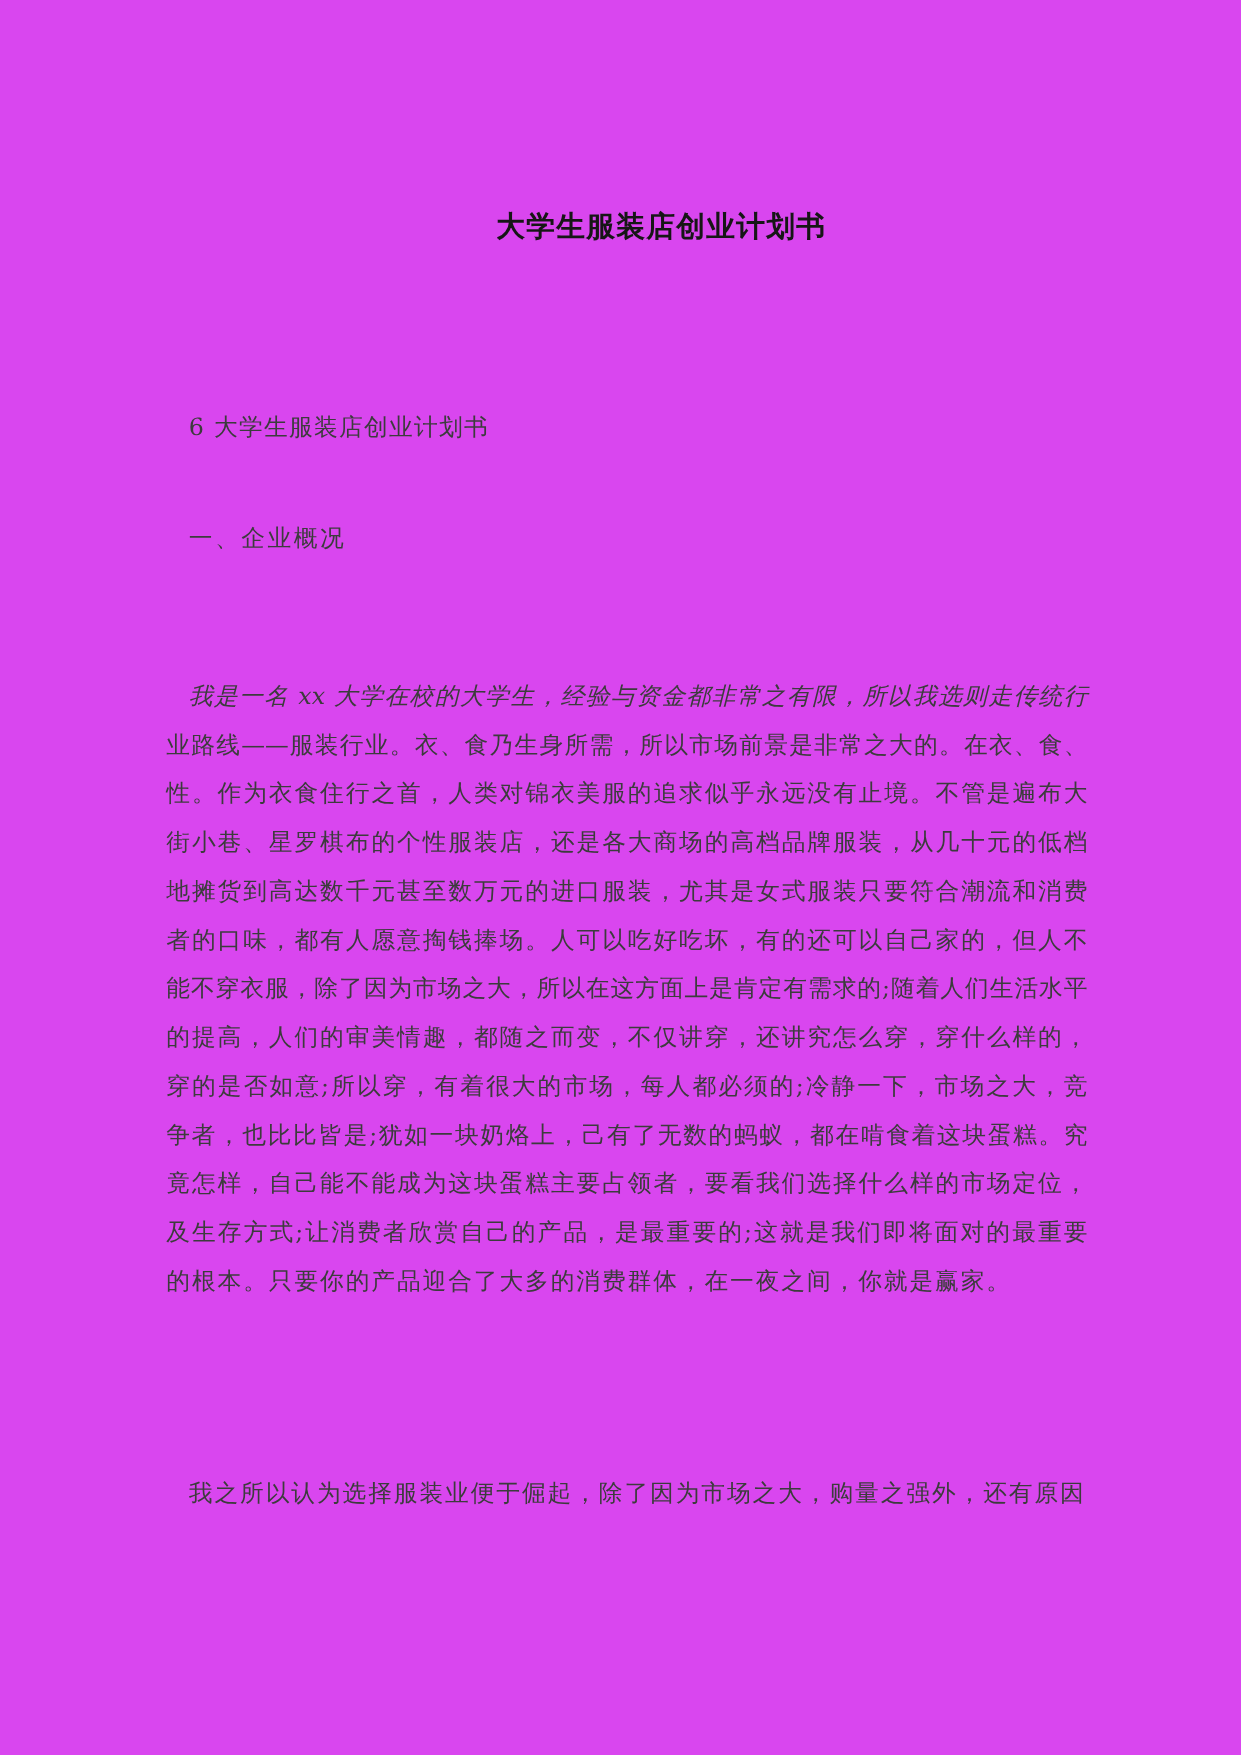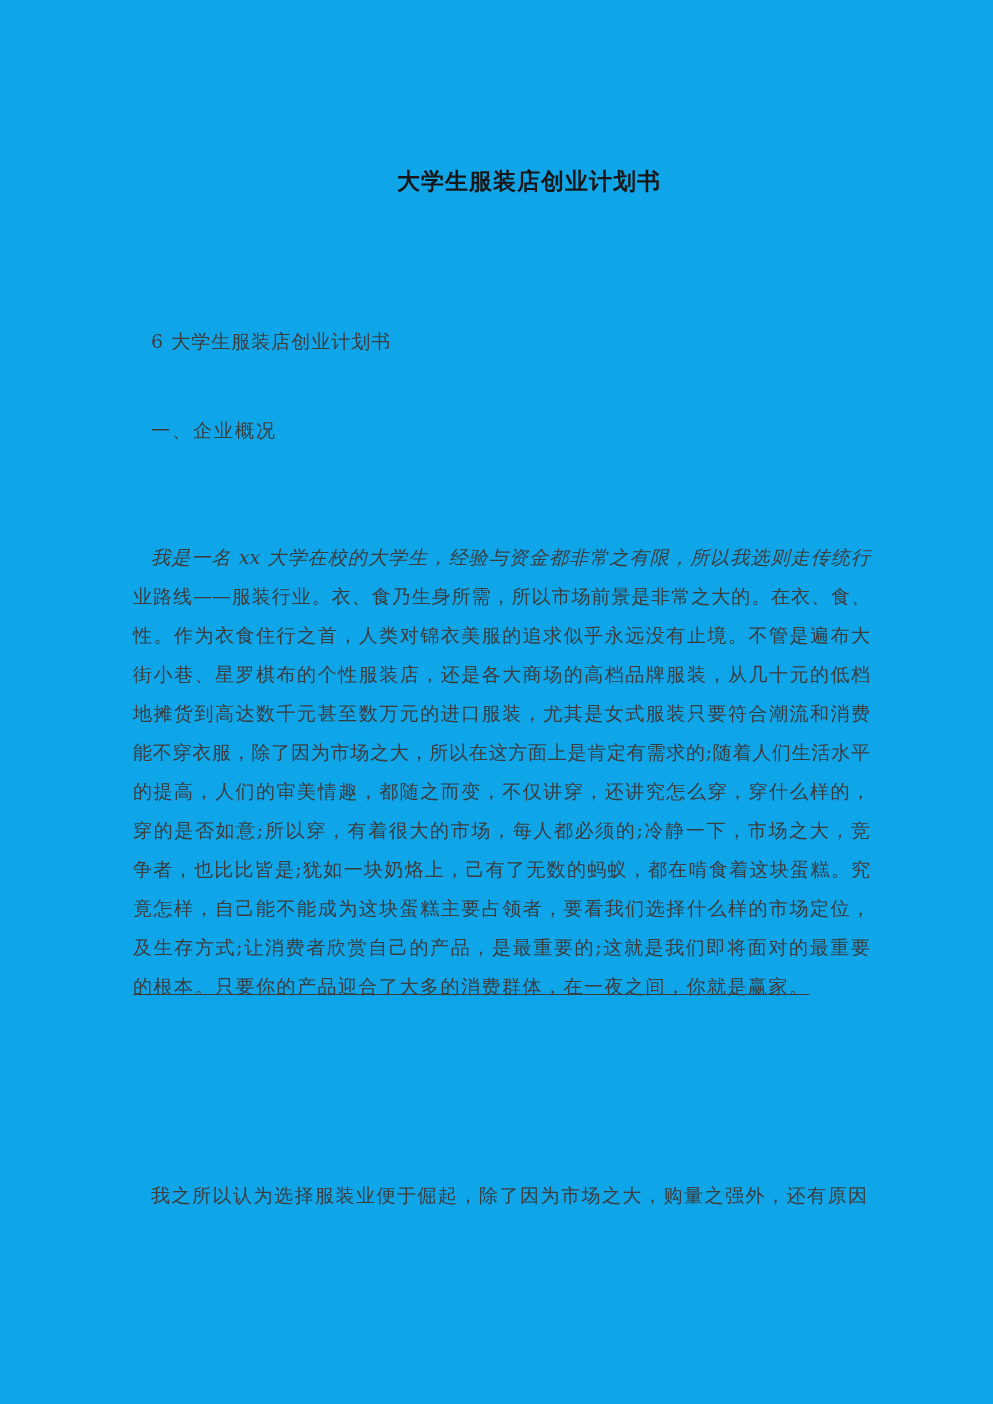--- a/index.html
+++ b/index.html
@@ -4,21 +4,21 @@
 <style>
   html, body {
     margin: 0;
     padding: 0;
     background: #c1c2c1;
   }
   .page {
     position: relative;
     width: 993px;
     height: 1404px;
-    background: #0ea5e9;
+    background: #d946ef;
     font-family: "DejaVu Serif", "Liberation Serif", serif;
     color: #3c3c3c;
     overflow: hidden;
   }
   .doc-title {
     position: absolute;
     top: 166px;
     left: 133px;
     width: 737px;
     padding-left: 55px;
@@ -59,21 +59,20 @@
     white-space: nowrap;
   }
   .doc-paragraph .line.first {
     text-indent: 18px;
     font-style: italic;
   }
   .doc-paragraph .line.last {
     text-align: center;
     text-align-last: left;
     letter-spacing: 1.5px;
-    text-decoration: underline;
   }
   .doc-paragraph2 {
     position: absolute;
     top: 1176px;
     left: 151px;
     width: 719px;
     font-size: 19px;
     line-height: 39px;
     letter-spacing: 1.5px;
   }
@@ -88,20 +87,21 @@
   <div class="doc-subtitle">6 大学生服装店创业计划书</div>
 
   <div class="doc-heading">一、企业概况</div>
 
   <div class="doc-paragraph">
     <div class="line first">我是一名 xx 大学在校的大学生，经验与资金都非常之有限，所以我选则走传统行</div>
     <div class="line">业路线——服装行业。衣、食乃生身所需，所以市场前景是非常之大的。在衣、食、</div>
     <div class="line">性。作为衣食住行之首，人类对锦衣美服的追求似乎永远没有止境。不管是遍布大</div>
     <div class="line">街小巷、星罗棋布的个性服装店，还是各大商场的高档品牌服装，从几十元的低档</div>
     <div class="line">地摊货到高达数千元甚至数万元的进口服装，尤其是女式服装只要符合潮流和消费</div>
+    <div class="line">者的口味，都有人愿意掏钱捧场。人可以吃好吃坏，有的还可以自己家的，但人不</div>
     <div class="line">能不穿衣服，除了因为市场之大，所以在这方面上是肯定有需求的;随着人们生活水平</div>
     <div class="line">的提高，人们的审美情趣，都随之而变，不仅讲穿，还讲究怎么穿，穿什么样的，</div>
     <div class="line">穿的是否如意;所以穿，有着很大的市场，每人都必须的;冷静一下，市场之大，竞</div>
     <div class="line">争者，也比比皆是;犹如一块奶烙上，己有了无数的蚂蚁，都在啃食着这块蛋糕。究</div>
     <div class="line">竟怎样，自己能不能成为这块蛋糕主要占领者，要看我们选择什么样的市场定位，</div>
     <div class="line">及生存方式;让消费者欣赏自己的产品，是最重要的;这就是我们即将面对的最重要</div>
     <div class="line last">的根本。只要你的产品迎合了大多的消费群体，在一夜之间，你就是赢家。</div>
   </div>
 
   <div class="doc-paragraph2">我之所以认为选择服装业便于倔起，除了因为市场之大，购量之强外，还有原因</div>

